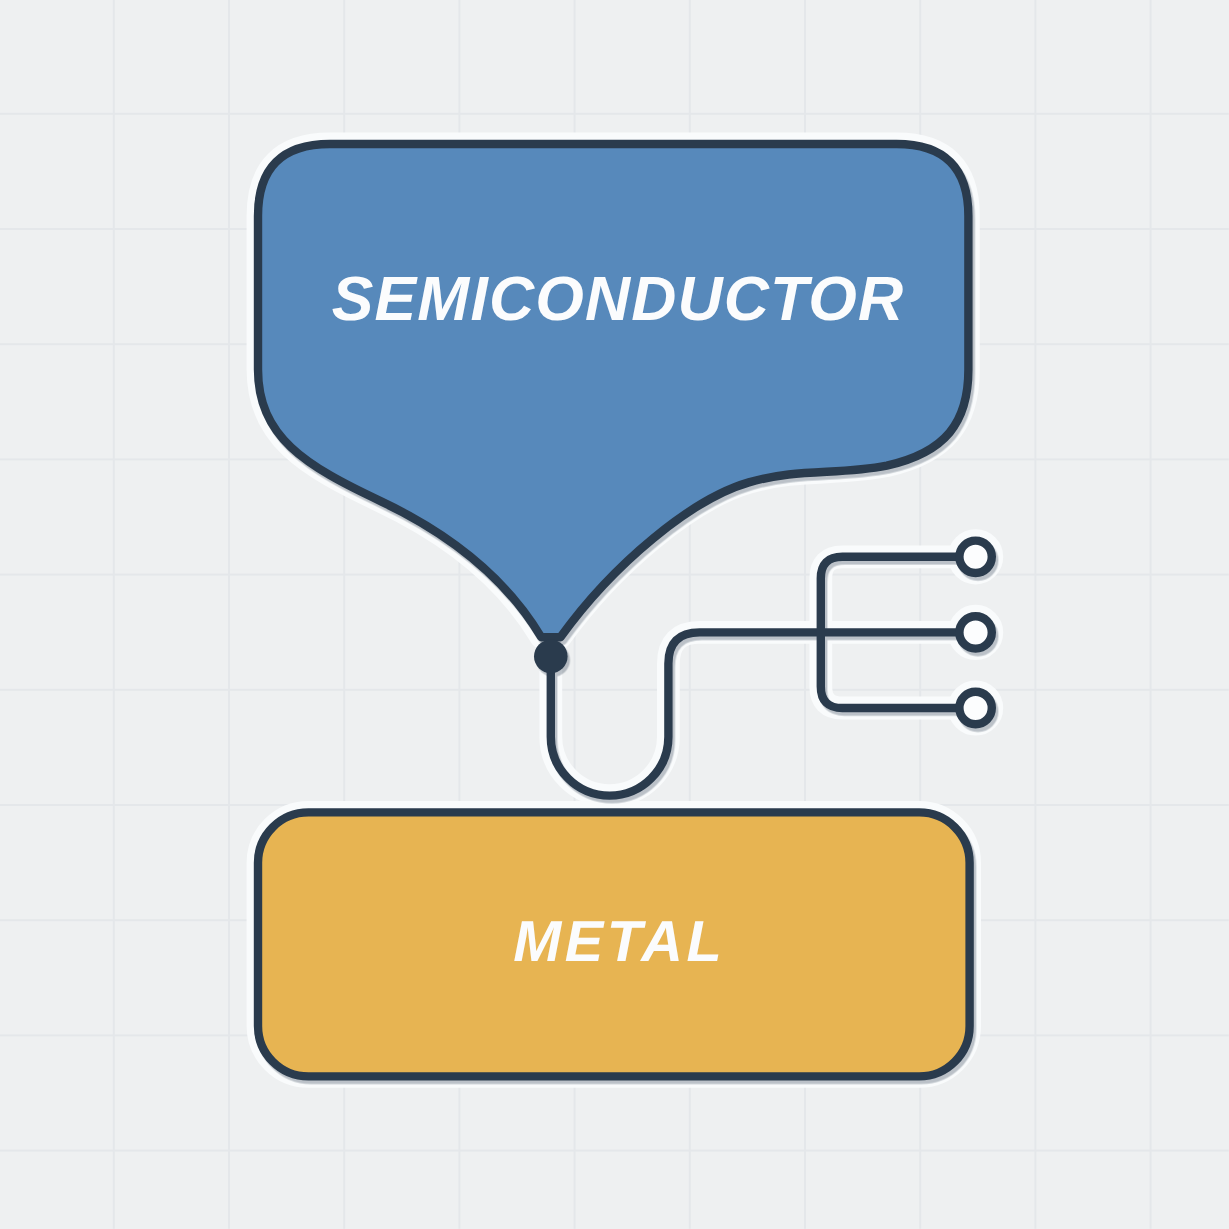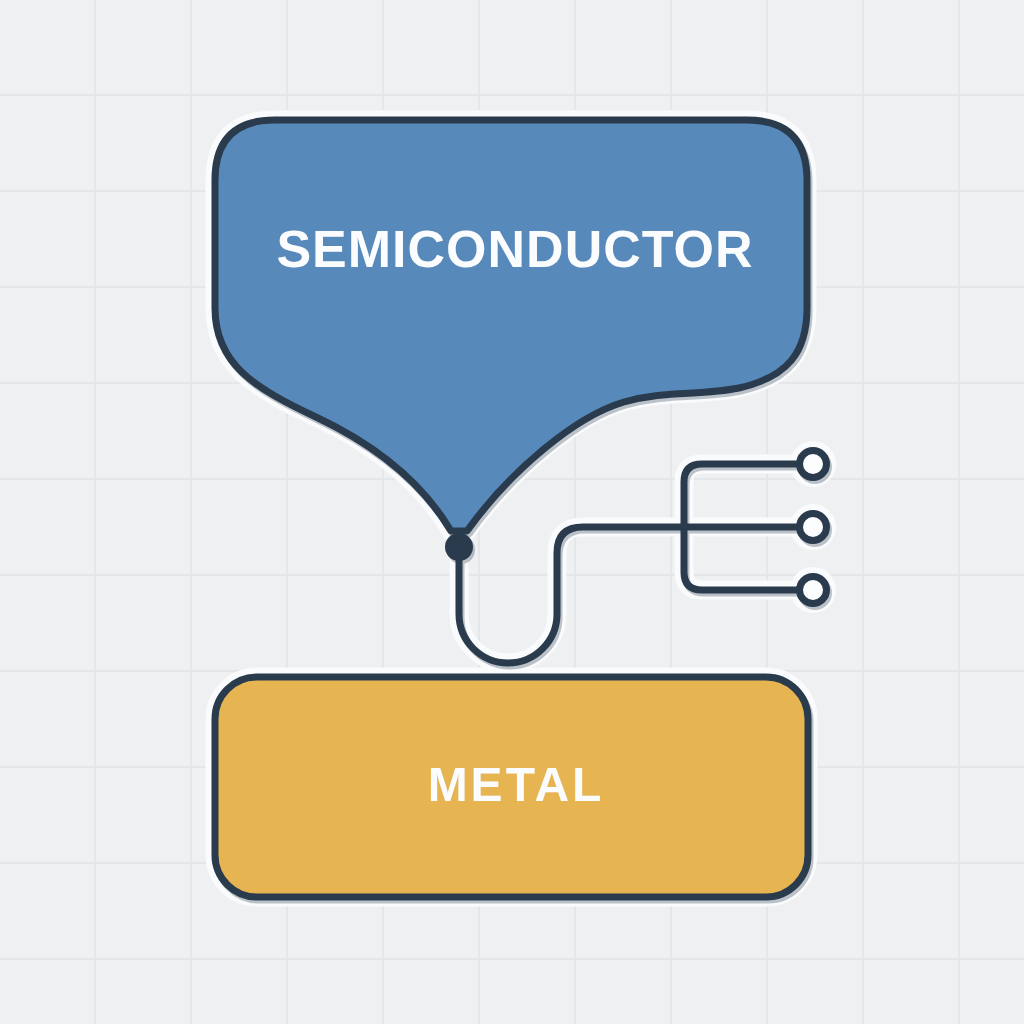--- a/index.html
+++ b/index.html
@@ -17,20 +17,21 @@
     background-size: 96px 96px;
     background-position: -2px -2px;
     font-family: "Liberation Sans", sans-serif;
   }
   .stage {
     position: absolute;
     left: 0;
     top: 0;
     width: 912px;
     height: 1024px;
+    font-style: italic;
   }
   svg { display: block; }
 
   
   .ink-stroke {
     stroke: #2a3b4d;
     stroke-width: 7;
     stroke-linecap: round;
     stroke-linejoin: round;
   }

